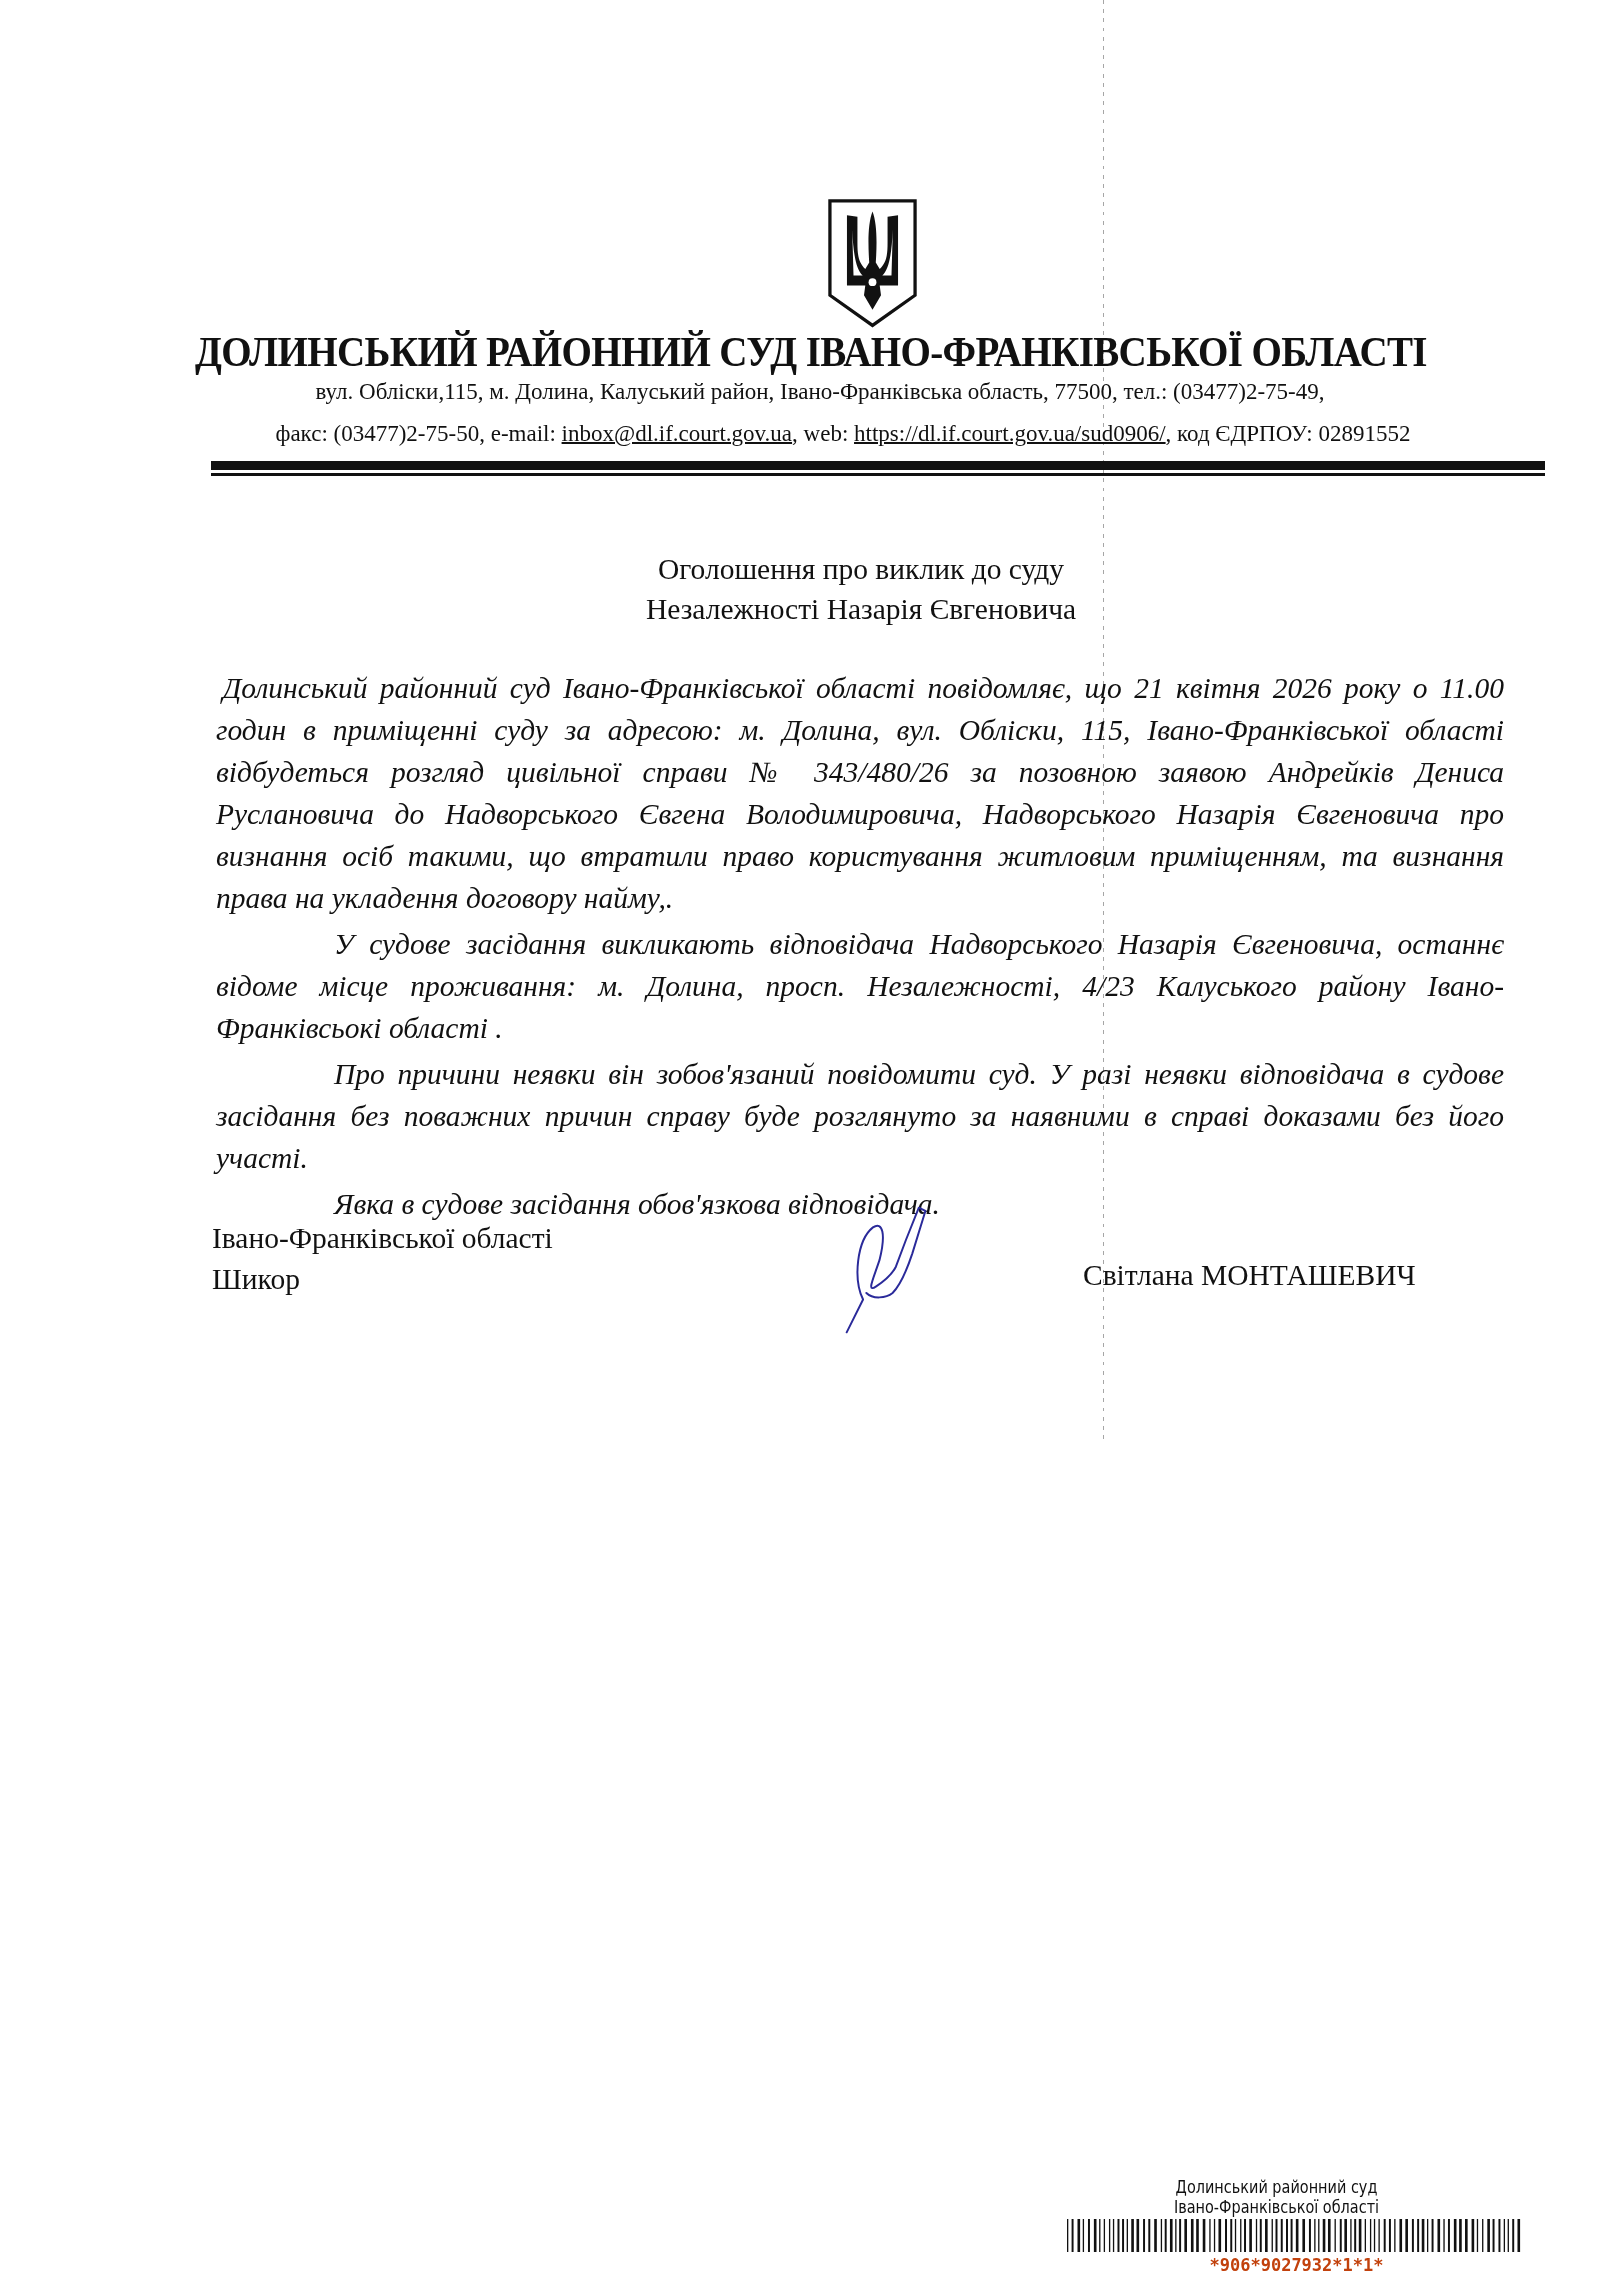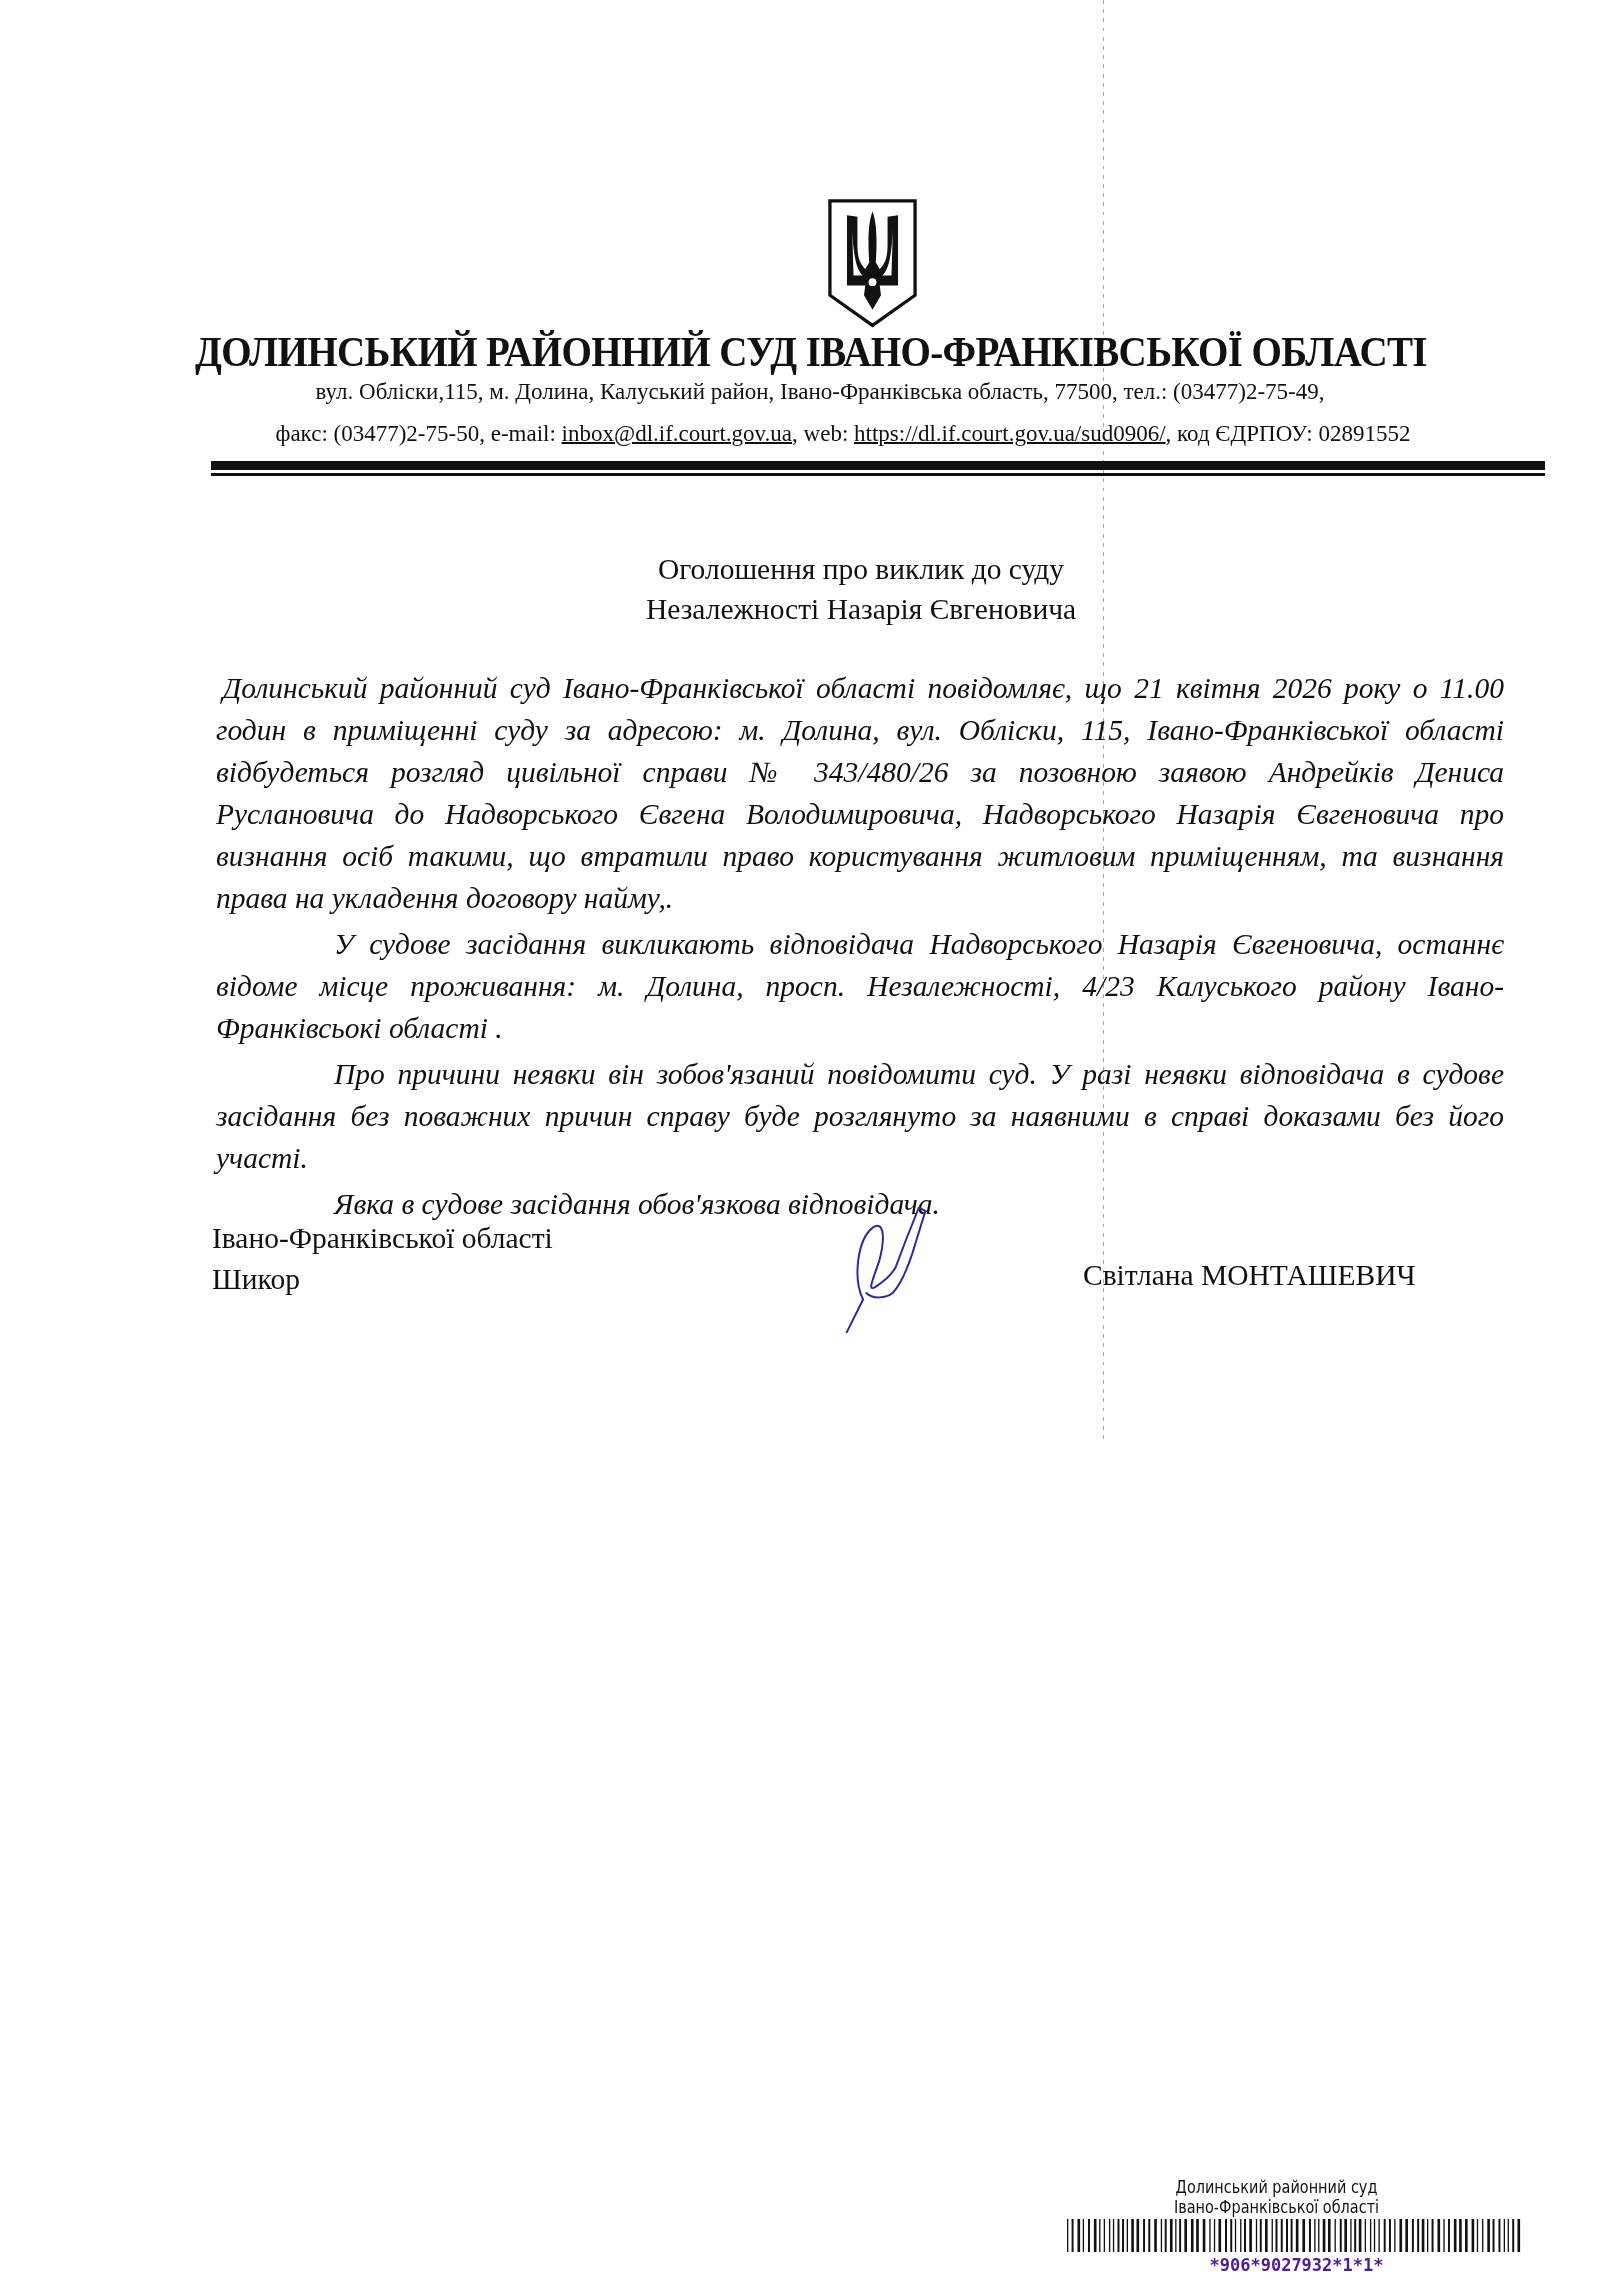--- a/index.html
+++ b/index.html
@@ -48,21 +48,21 @@
     .stamp-text {
       left: 1050px; width: 453px; text-align: center;
       font-family: "DejaVu Sans", sans-serif; font-size: 17px; color: #111;
       transform: scaleX(0.85);
     }
     .stamp-text.s1 { top: 2177px; }
     .stamp-text.s2 { top: 2197px; }
     #barcode { left: 1067px; top: 2219px; width: 459px; height: 33px; }
     .barcode-num {
       left: 1067px; width: 459px; top: 2255px; text-align: center;
-      font-family: "DejaVu Sans Mono", monospace; font-size: 17px; font-weight: bold; color: #4c1d95;
+      font-family: "DejaVu Sans Mono", monospace; font-size: 17px; font-weight: bold; color: #c2410c;
     }
 
     
     .fold { left: 1103px; top: 0; width: 1.3px; height: 1444px;
       background: repeating-linear-gradient(to bottom, rgba(0,0,0,0.35) 0 3.9px, transparent 3.9px 9.2px); }
   </style>
 </head>
 <body>
 
 <div class="abs fold"></div>

